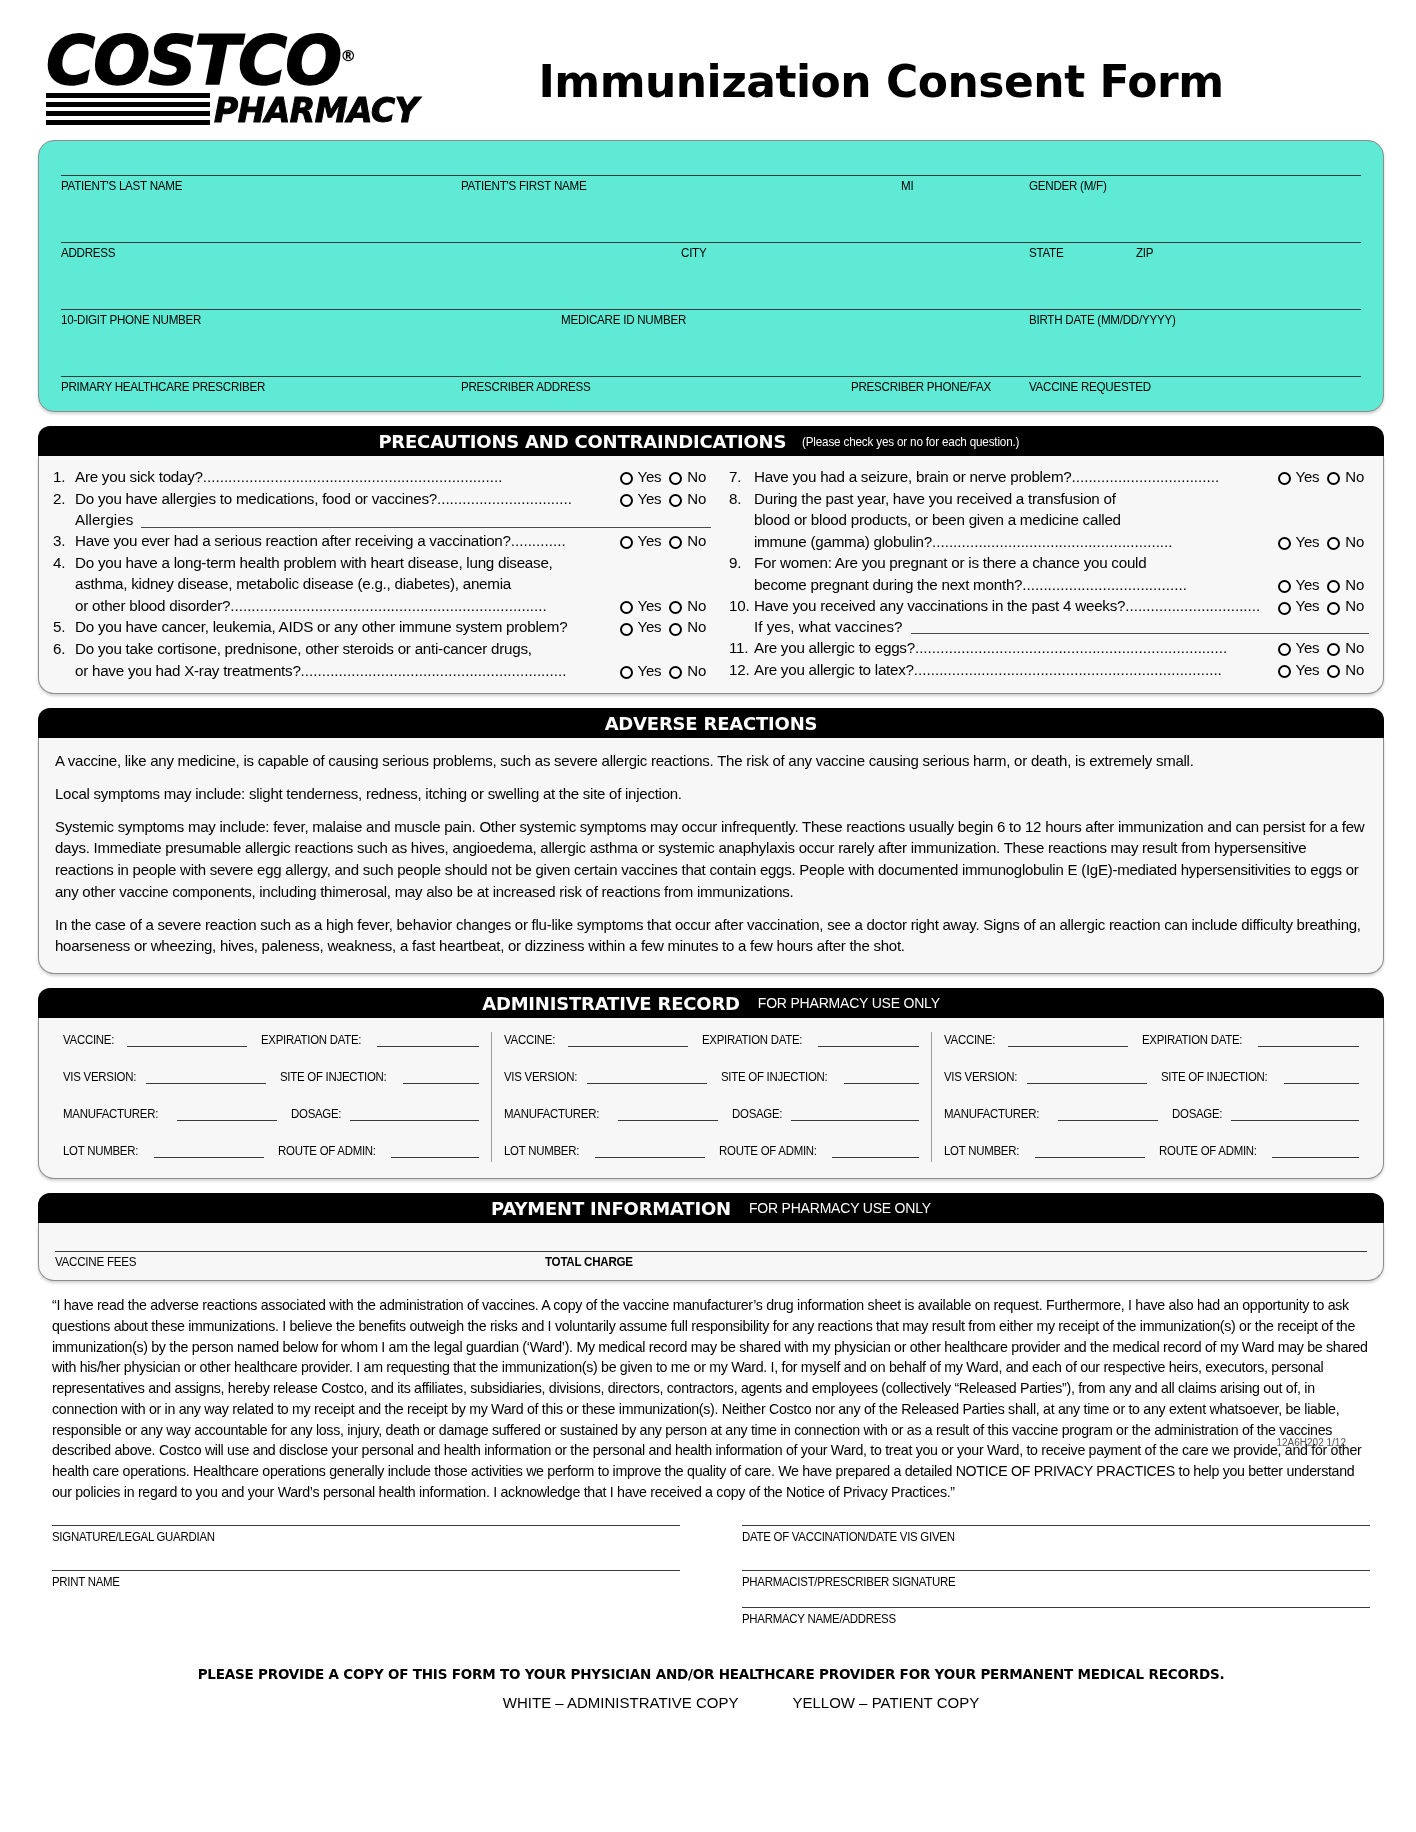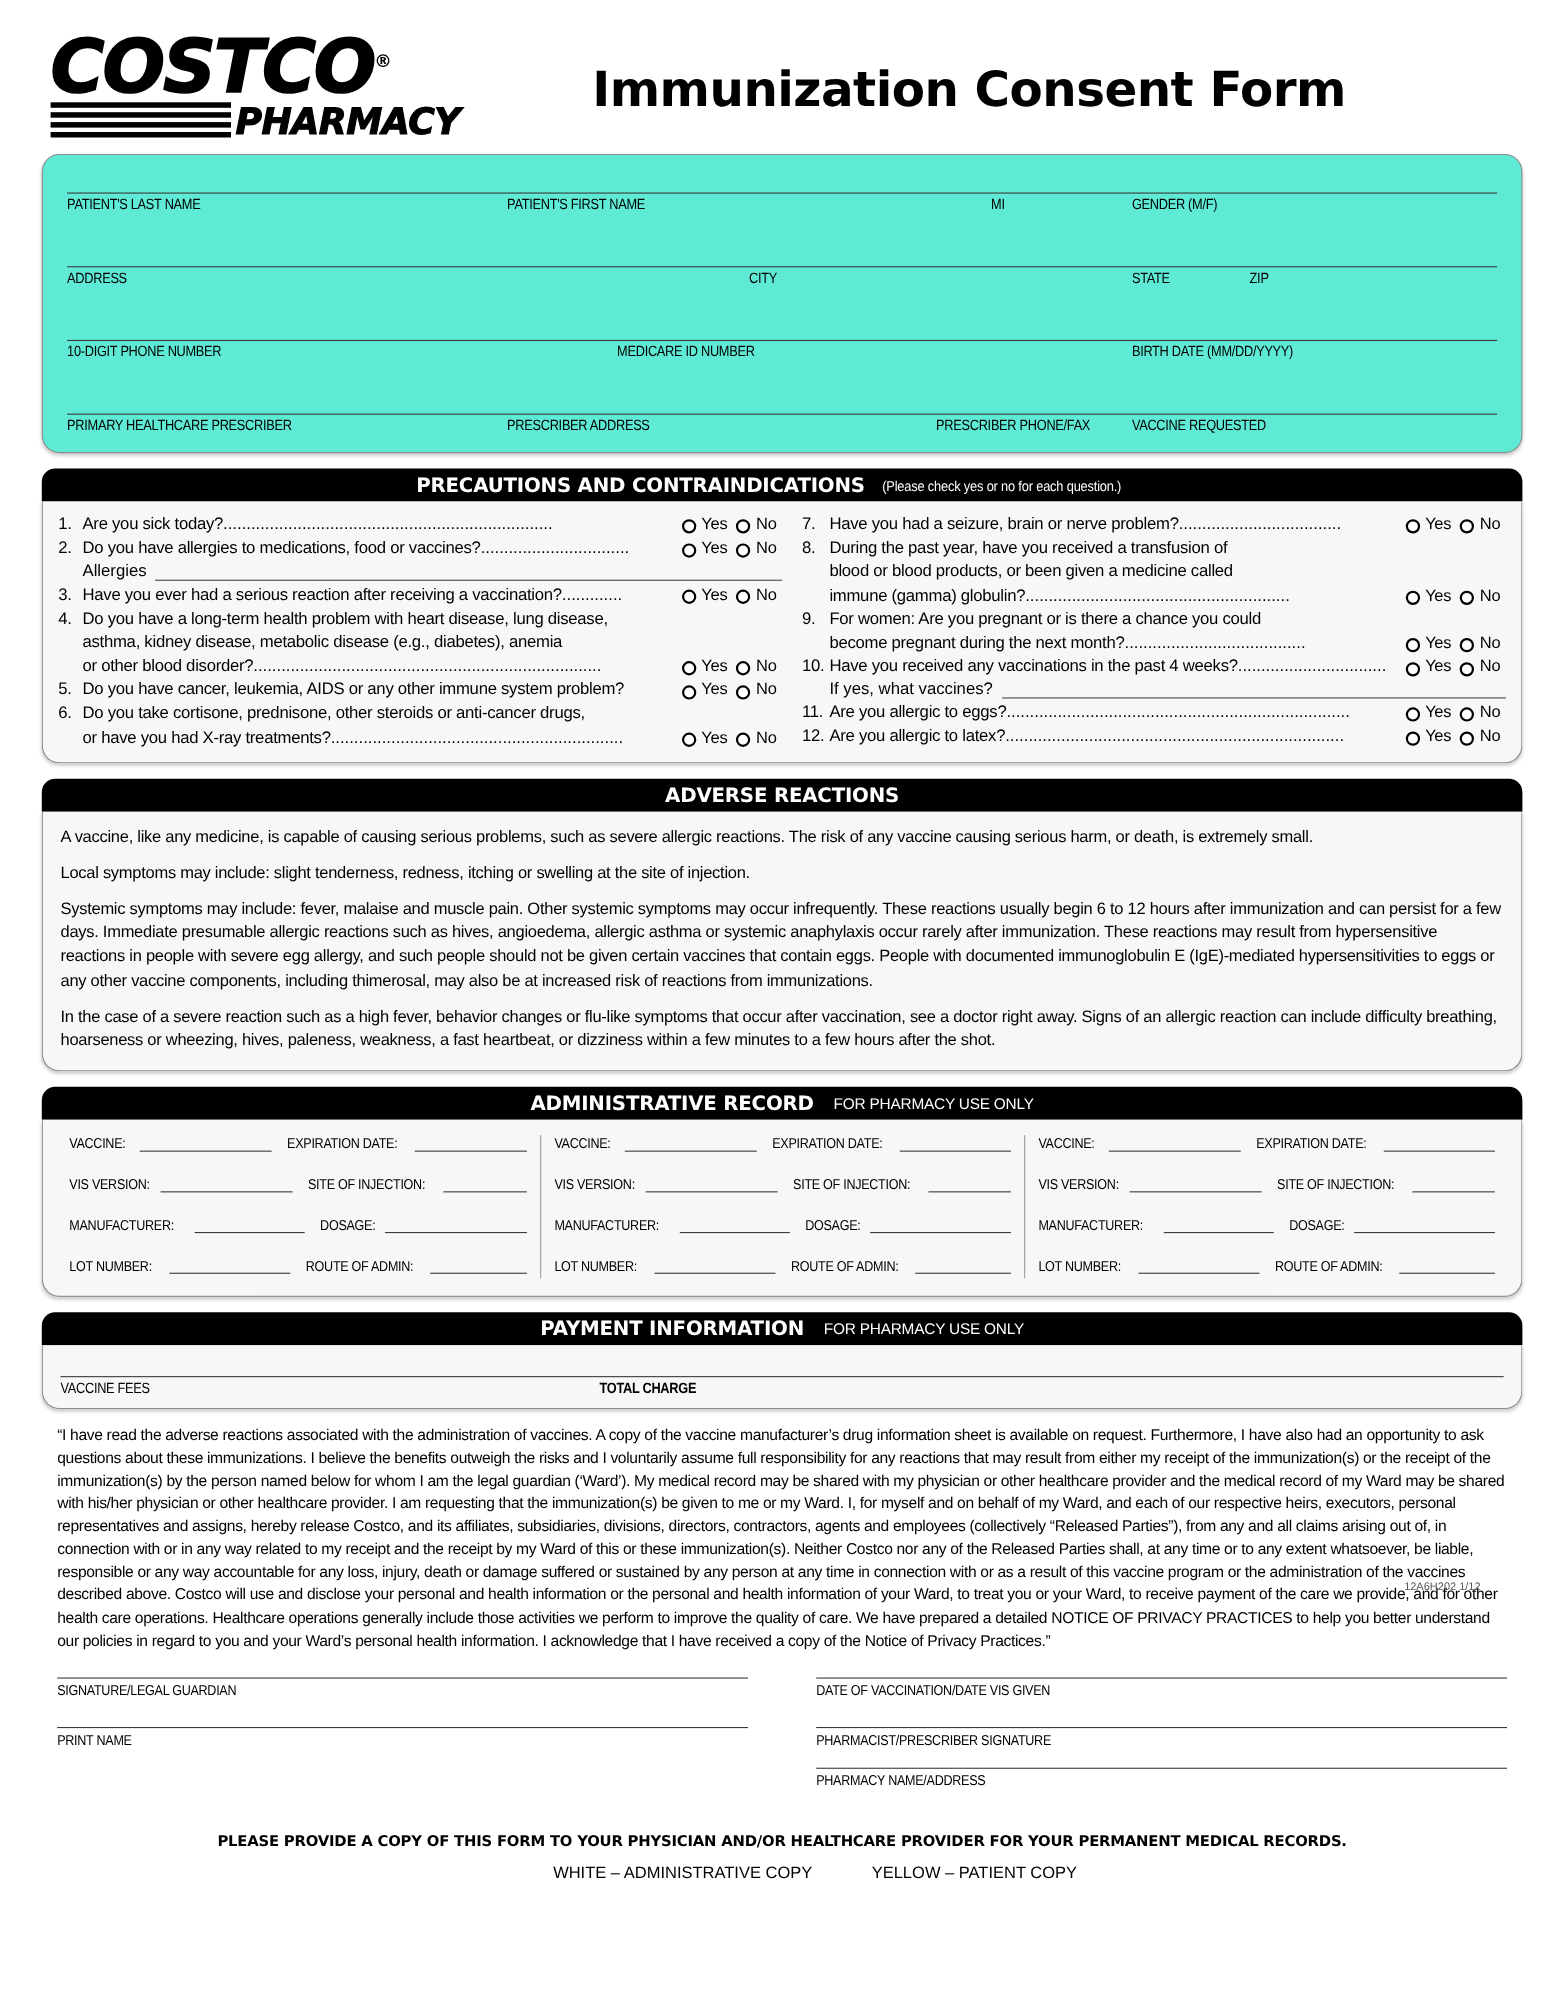--- a/index.html
+++ b/index.html
@@ -96,21 +96,21 @@
   .yn { flex:0 0 86px; display:flex; align-items:center; justify-content:flex-start; gap:3px; white-space:nowrap; padding-left:2px; }
   .radio {
     display:inline-block; width:13px; height:13px; border:2.4px solid #000;
     border-radius:50%; background:#fff; position:relative; top:2px;
   }
   .yn span.lbl { font-size:15px; margin:0 5px 0 2px; }
   .qcont { padding-left:22px; font-size:15.2px; line-height:1.42; letter-spacing:-0.25px; }
   .allergy-row { display:flex; align-items:flex-end; padding-left:22px; margin:2px 0 2px 0; }
   .allergy-row .lbl2 { font-size:15.2px; }
   .allergy-line { flex:1; border-bottom:1.2px solid #4a4a4a; margin-left:8px; height:16px; }
-  .ifyes-row { display:flex; align-items:center; padding-left:25px; margin:1px 0 2px 0; }
+  .ifyes-row { display:flex; align-items:flex-start; padding-left:25px; margin:1px 0 2px 0; }
   .ifyes-line { flex:1; border-bottom:1.2px solid #4a4a4a; margin-left:8px; height:16px; }
 
   
   .adverse-body { padding:12px 16px 14px 16px; }
   .adverse-body p { margin:0 0 11px 0; font-size:15px; line-height:1.45; letter-spacing:-0.25px; }
   .adverse-body p:last-child { margin-bottom:2px; }
 
   
   .admin-cols { display:flex; padding:14px 12px 16px 12px; }
   .admin-col { width:33.33%; padding:0 12px; position:relative; }

